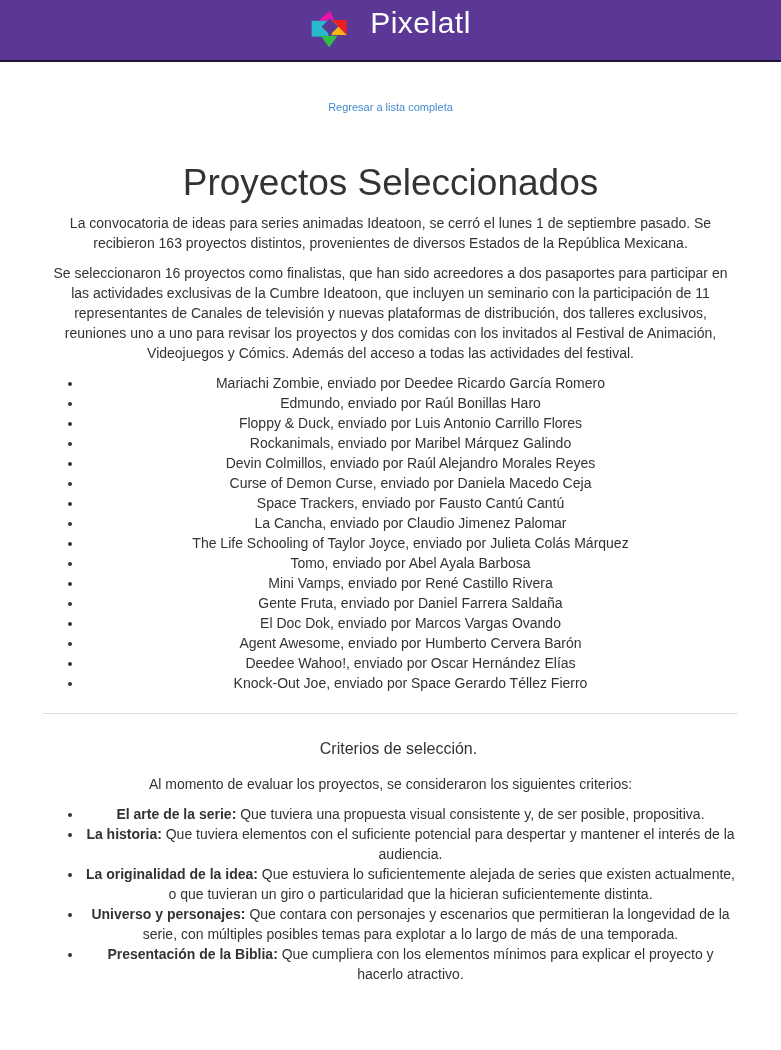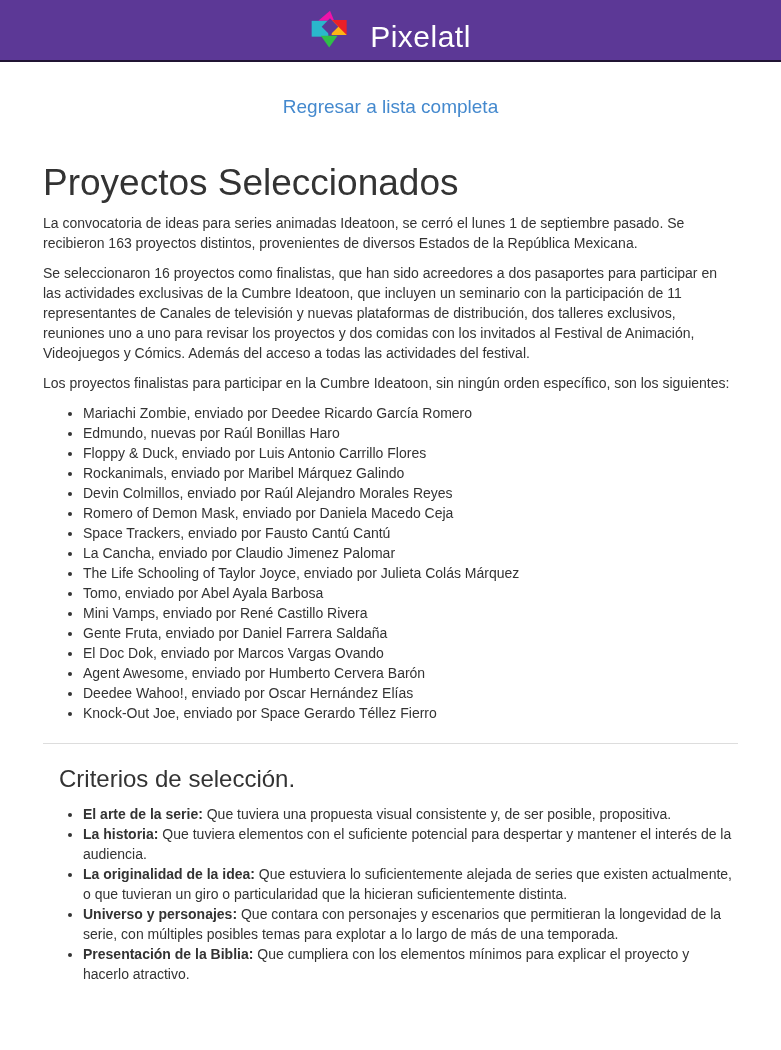--- a/index.html
+++ b/index.html
@@ -17,62 +17,62 @@
   .site-header {
     height: 62px;
     background: var(--header-bg, #5C3896);
     border-bottom: 2px solid var(--header-border, #201433);
     display: flex;
     align-items: center;
     justify-content: center;
   }
   .brand {
     display: flex;
-    align-items: flex-end;
+    align-items: flex-start;
     gap: 20px;
     text-decoration: none;
     cursor: pointer;
   }
   .brand svg { display: block; }
   .brand-wordmark {
     color: #ffffff;
     font-size: 30px;
     line-height: 30px;
     font-weight: 400;
     letter-spacing: 0.5px;
   }
-  .container { padding: 0 43px; }
+  .container { padding: 0 43px; text-align: center; }
   .back-link-row {
     text-align: center;
     margin-top: 34px;
   }
   .back-link {
     color: var(--link, #4489CE);
-    font-size: 19px;
+    font-size: 11px;
     line-height: 22px;
     text-decoration: none;
     cursor: pointer;
   }
   h1.page-title {
     font-size: 37px;
     line-height: 41px;
     font-weight: 400;
     color: var(--text, #333333);
     margin: 44px 0 10px 0;
   }
   p { margin: 0 0 10px 0; }
   ul { margin: 0 0 10px 0; padding-left: 40px; }
   li { line-height: 20px; }
   hr.divider {
     border: 0;
     border-top: 1px solid var(--rule, #DDDDDD);
     margin: 20px 0;
   }
   h2.criteria-title {
-    font-size: 24px;
+    font-size: 16px;
     line-height: 30px;
     font-weight: 400;
     color: var(--text, #333333);
     margin: 20px 0 10px 16px;
   }
   .criteria-list strong { font-weight: 700; }
 </style>
 </head>
 <body>
 
@@ -92,45 +92,45 @@
 
 <div class="back-link-row">
   <a class="back-link">Regresar a lista completa</a>
 </div>
 
 <main class="container">
   <h1 class="page-title">Proyectos Seleccionados</h1>
 
   <p>La convocatoria de ideas para series animadas Ideatoon, se cerró el lunes 1 de septiembre pasado. Se recibieron 163 proyectos distintos, provenientes de diversos Estados de la República Mexicana.</p>
   <p>Se seleccionaron 16 proyectos como finalistas, que han sido acreedores a dos pasaportes para participar en las actividades exclusivas de la Cumbre Ideatoon, que incluyen un seminario con la participación de 11 representantes de Canales de televisión y nuevas plataformas de distribución, dos talleres exclusivos, reuniones uno a uno para revisar los proyectos y dos comidas con los invitados al Festival de Animación, Videojuegos y Cómics. Además del acceso a todas las actividades del festival.</p>
-  <p>Los proyectos finalistas para participar en la Cumbre Ideatoon, sin ningún orden específico, son los siguientes:</p>
 
   <ul class="projects-list">
     <li>Mariachi Zombie, enviado por Deedee Ricardo García Romero</li>
-    <li>Edmundo, nuevas por Raúl Bonillas Haro</li>
+    <li>Edmundo, enviado por Raúl Bonillas Haro</li>
     <li>Floppy &amp; Duck, enviado por Luis Antonio Carrillo Flores</li>
     <li>Rockanimals, enviado por Maribel Márquez Galindo</li>
     <li>Devin Colmillos, enviado por Raúl Alejandro Morales Reyes</li>
-    <li>Romero of Demon Mask, enviado por Daniela Macedo Ceja</li>
+    <li>Curse of Demon Curse, enviado por Daniela Macedo Ceja</li>
     <li>Space Trackers, enviado por Fausto Cantú Cantú</li>
     <li>La Cancha, enviado por Claudio Jimenez Palomar</li>
     <li>The Life Schooling of Taylor Joyce, enviado por Julieta Colás Márquez</li>
     <li>Tomo, enviado por Abel Ayala Barbosa</li>
     <li>Mini Vamps, enviado por René Castillo Rivera</li>
     <li>Gente Fruta, enviado por Daniel Farrera Saldaña</li>
     <li>El Doc Dok, enviado por Marcos Vargas Ovando</li>
     <li>Agent Awesome, enviado por Humberto Cervera Barón</li>
     <li>Deedee Wahoo!, enviado por Oscar Hernández Elías</li>
     <li>Knock-Out Joe, enviado por Space Gerardo Téllez Fierro</li>
   </ul>
 
 
   <hr class="divider">
 
   <h2 class="criteria-title">Criterios de selección.</h2>
+  <p>Al momento de evaluar los proyectos, se consideraron los siguientes criterios:</p>
 
   <ul class="criteria-list">
     <li>
       <strong>El arte de la serie:</strong>
       <span>Que tuviera una propuesta visual consistente y, de ser posible, propositiva.</span>
     </li>
     <li>
       <strong>La historia:</strong>
       <span>Que tuviera elementos con el suficiente potencial para despertar y mantener el interés de la audiencia.</span>
     </li>

